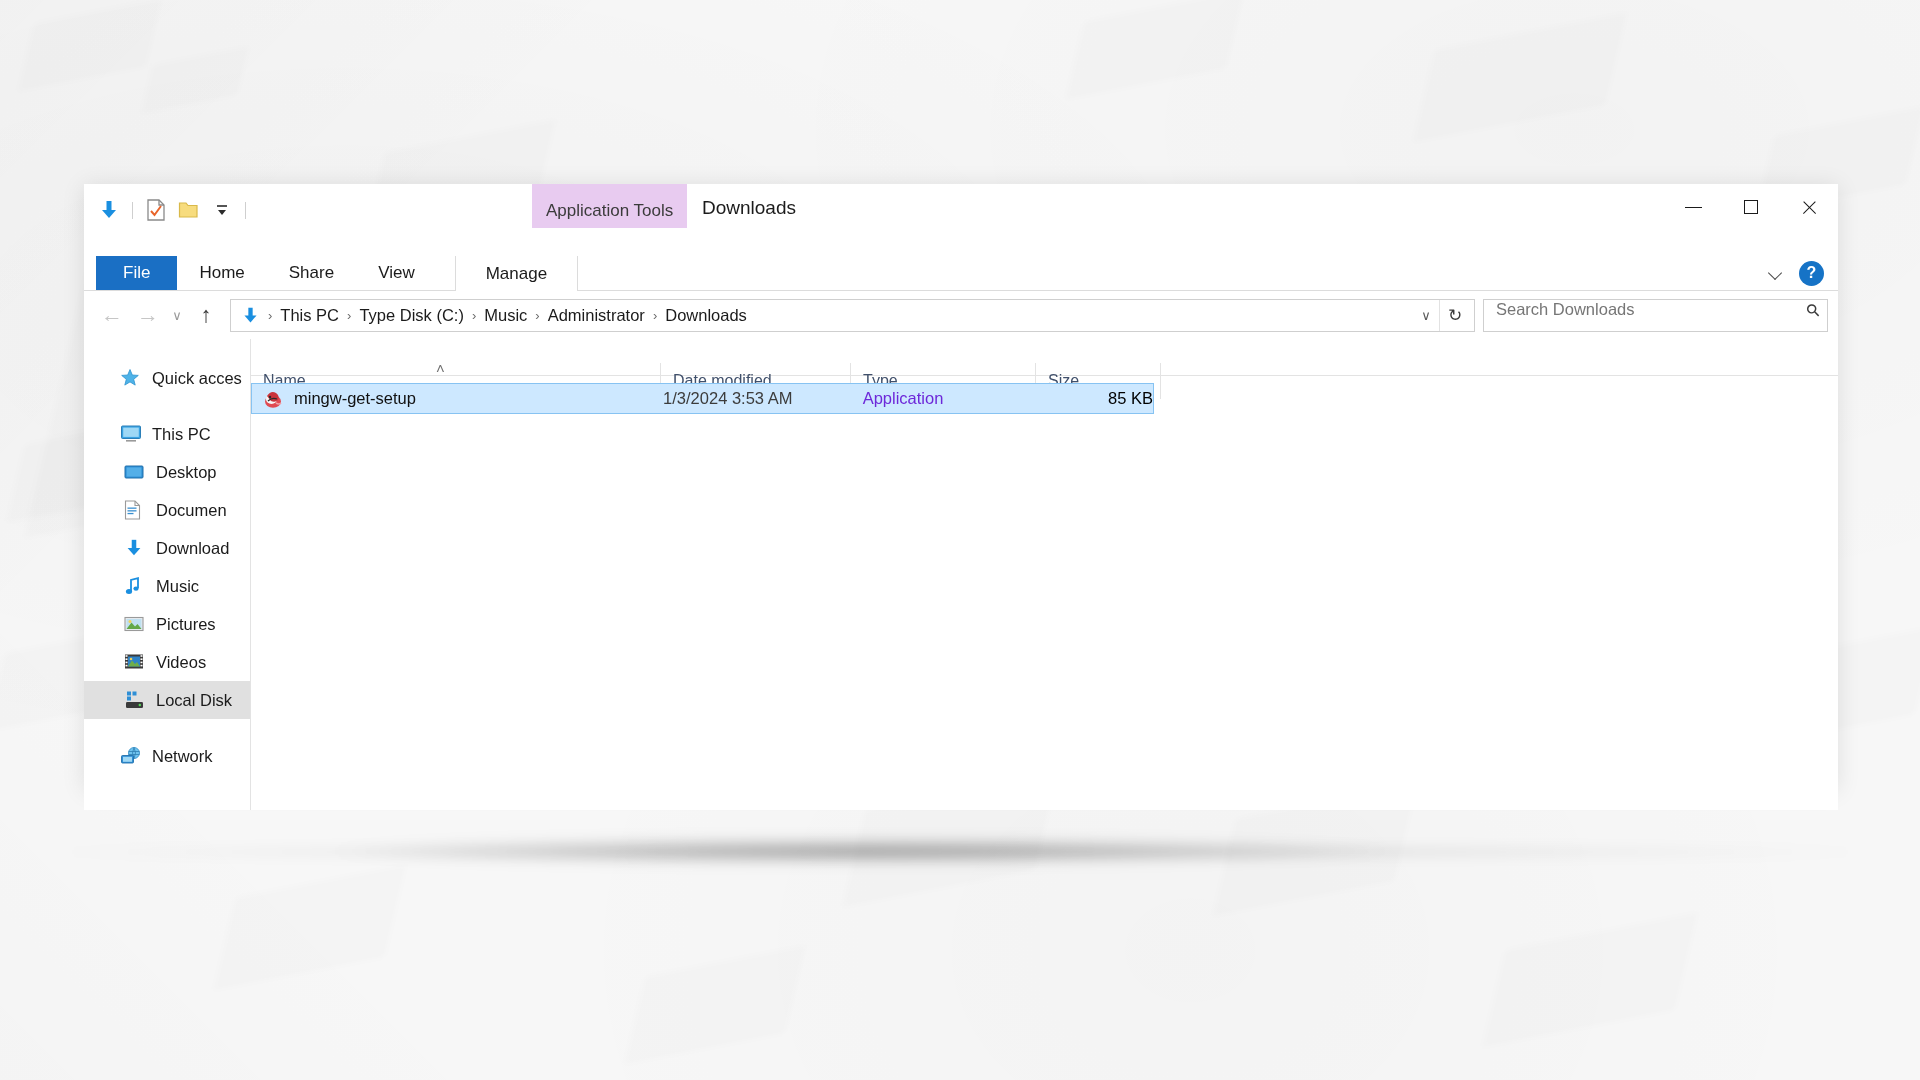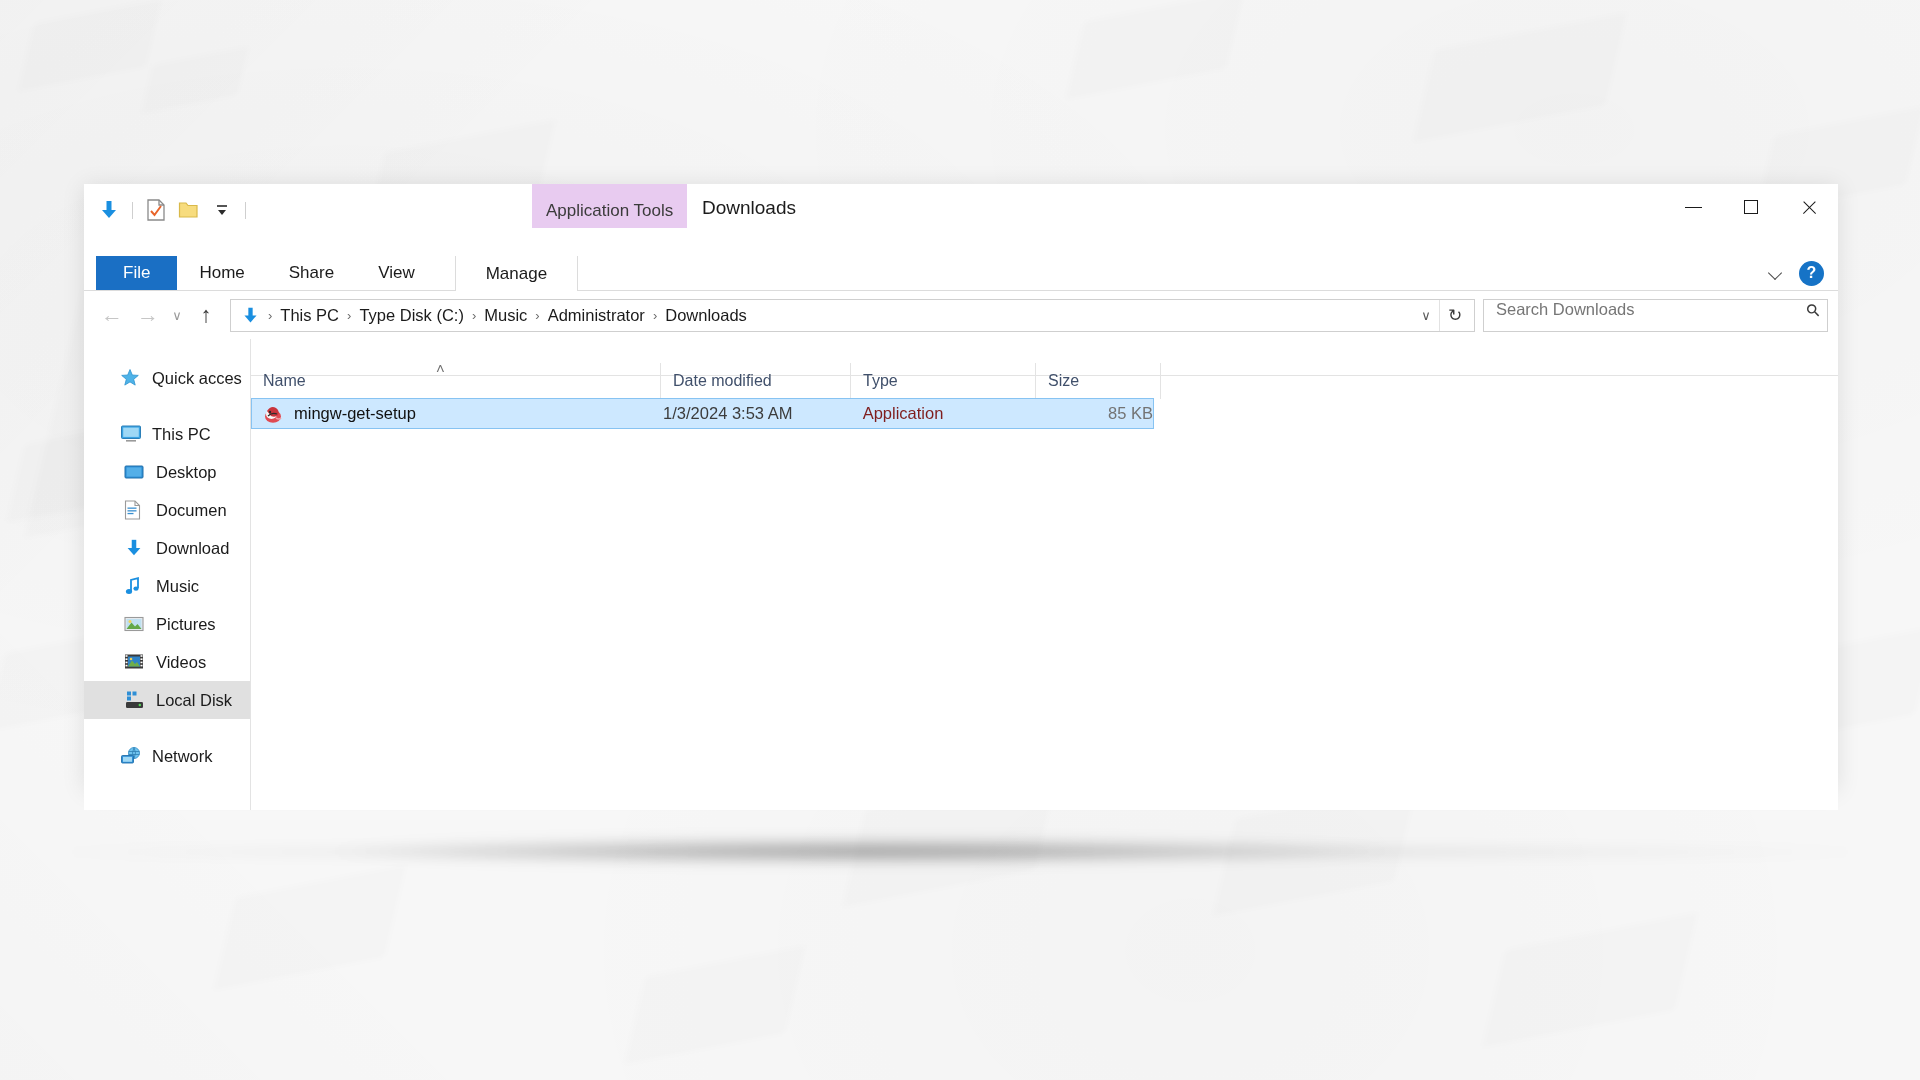--- a/index.html
+++ b/index.html
@@ -442,39 +442,39 @@
     position: absolute;
     left: 185px;
     top: -3px;
     font-size: 15px;
     color: #707070;
   }
 
   .filerow {
     position: absolute;
     left: 0;
-    top: 59px;
+    top: 44px;
     width: 903px;
     height: 31px;
     background: #cde8ff;
     border: 1px solid #87c3f2;
     box-sizing: border-box;
     display: flex;
     align-items: center;
   }
   .cell {
     font-size: 16.5px;
     color: #1b1b1b;
     white-space: nowrap;
     box-sizing: border-box;
   }
   .cell.name  { width: 410px; display: flex; align-items: center; padding-left: 10px; }
   .cell.date  { width: 190px; color: #3c3c3c; padding-left: 2px; }
-  .cell.type  { width: 185px; color: #7f1d1d; padding-left: 12px; }
-  .cell.size  { width: 118px; color: #737373; text-align: right; }
+  .cell.type  { width: 185px; color: #6d28d9; padding-left: 12px; }
+  .cell.size  { width: 118px; color: #000000; text-align: right; }
   .file-ico {
     width: 24px;
     height: 24px;
     min-width: 24px;
     margin-right: 8px;
     position: relative;
   }
   .file-name { font-size: 16.5px; color: #111111; }
 
   svg { display: block; }

